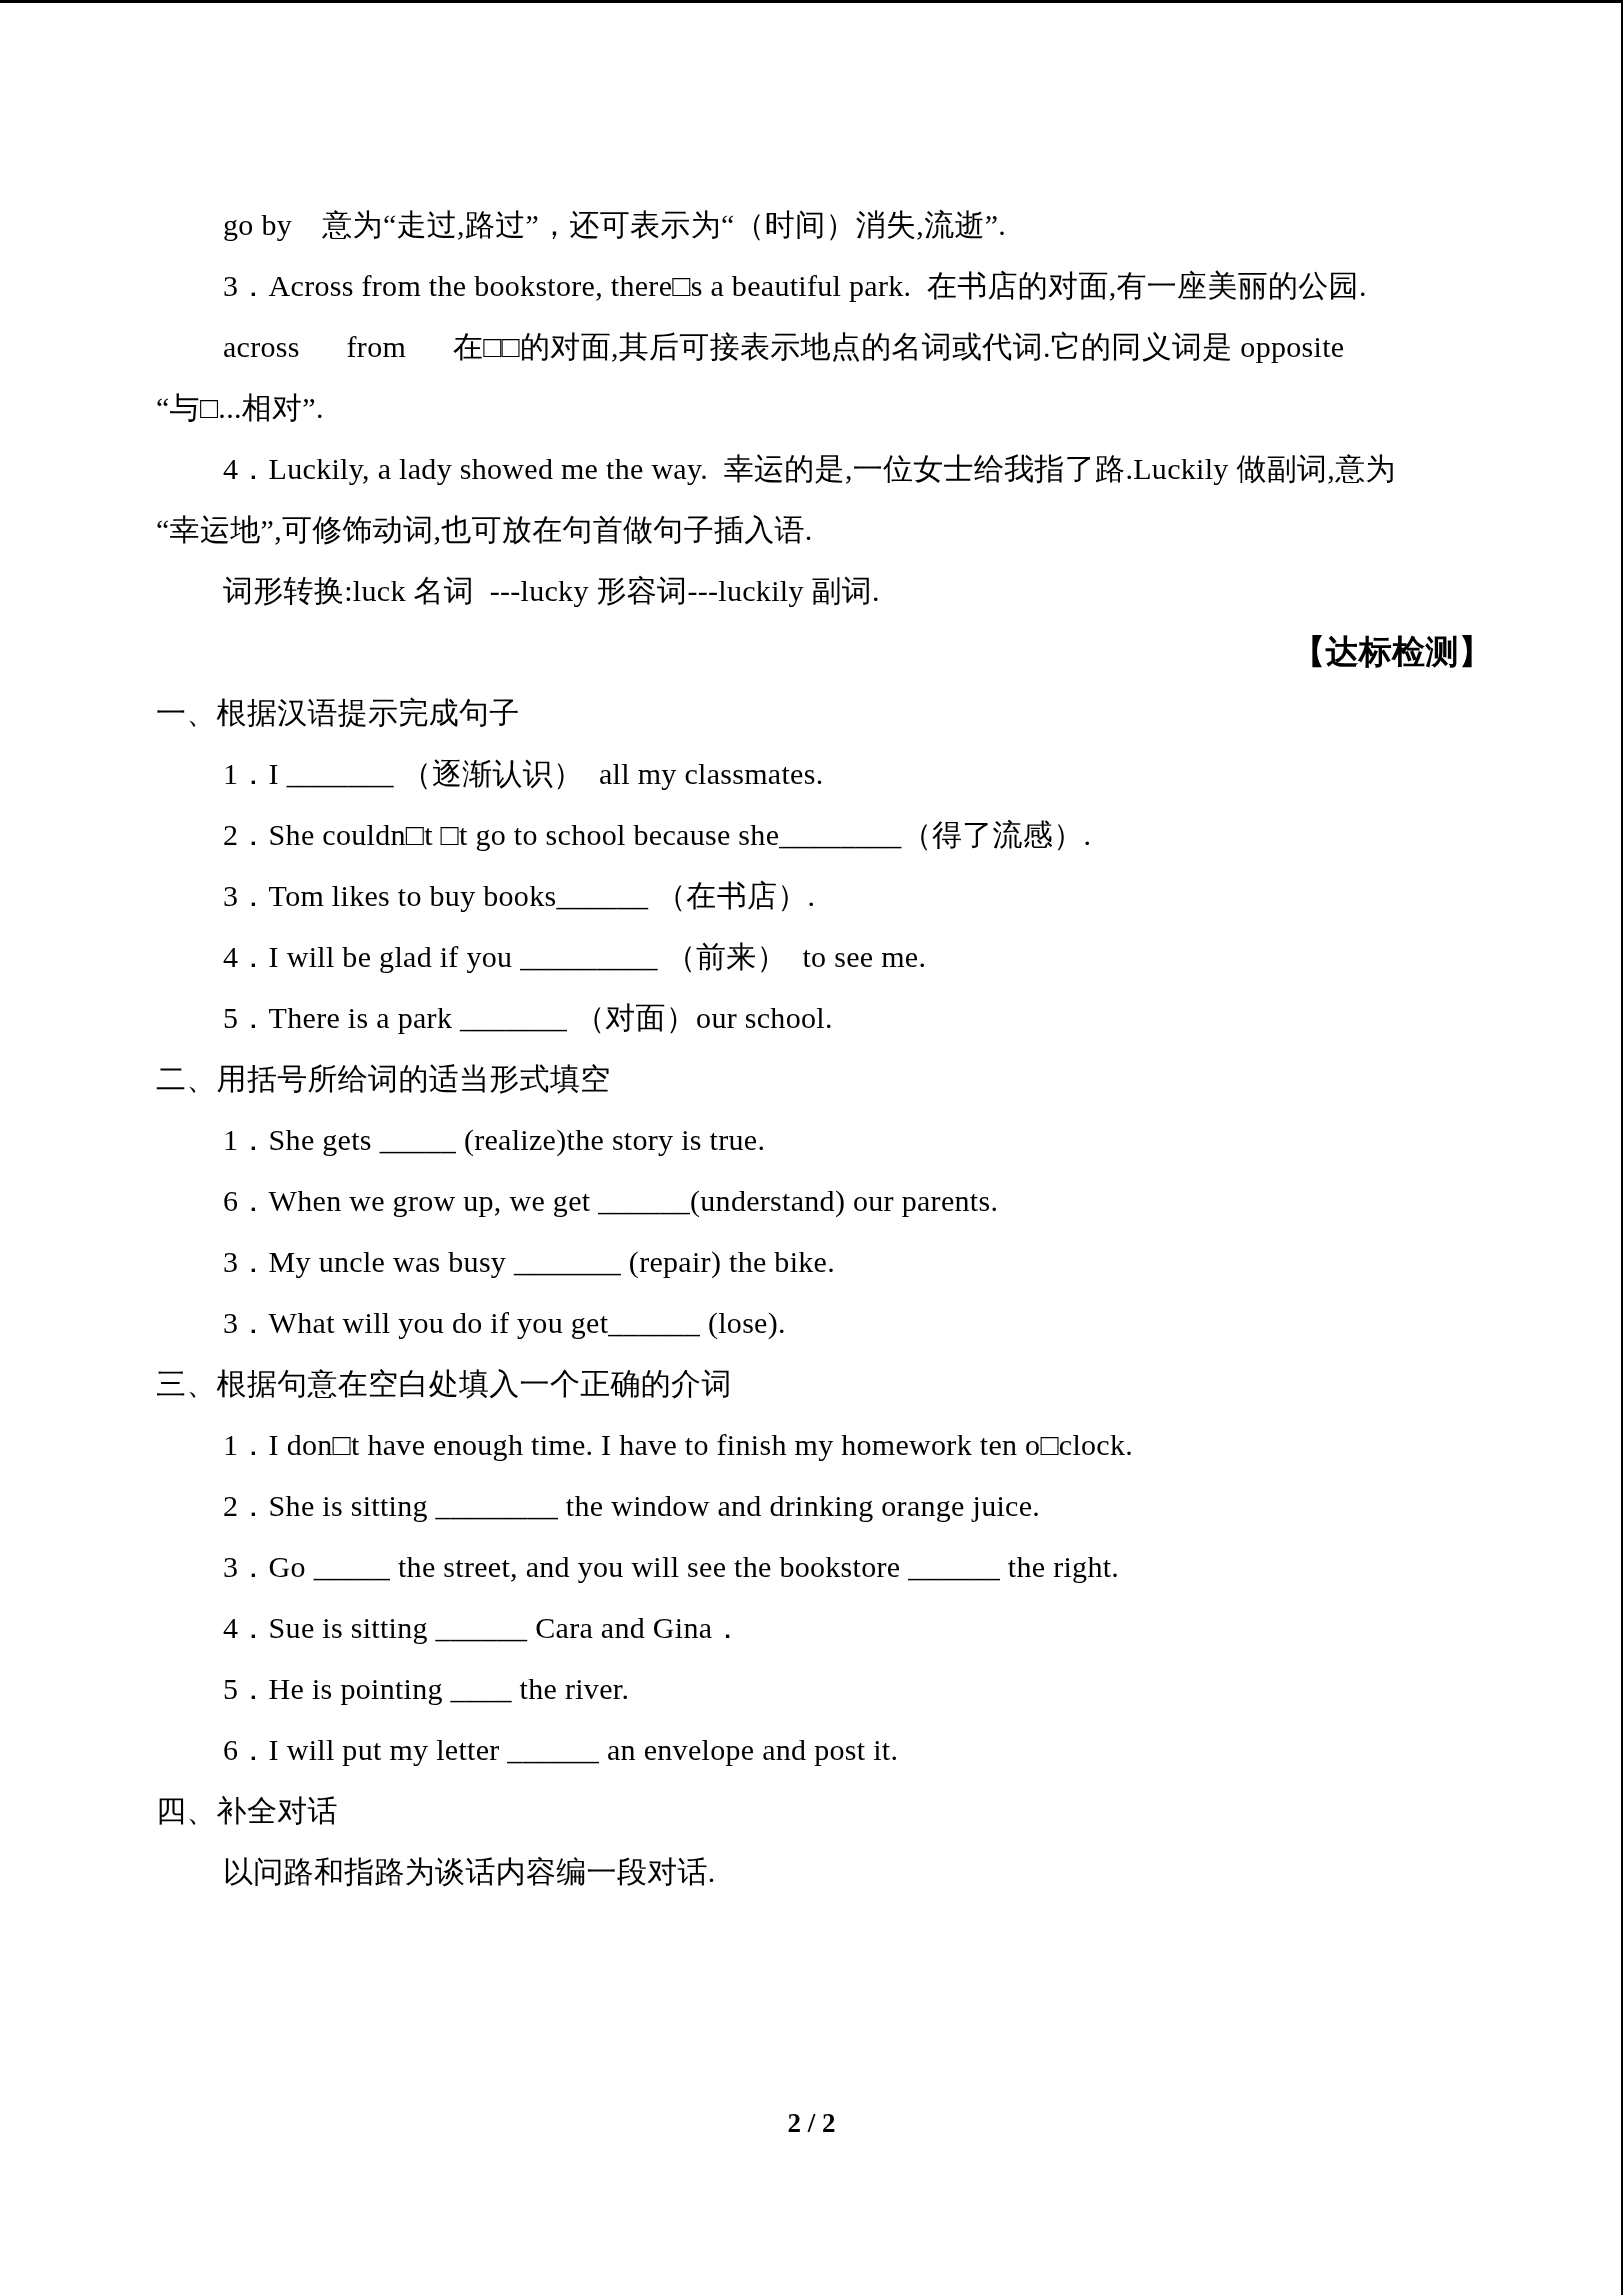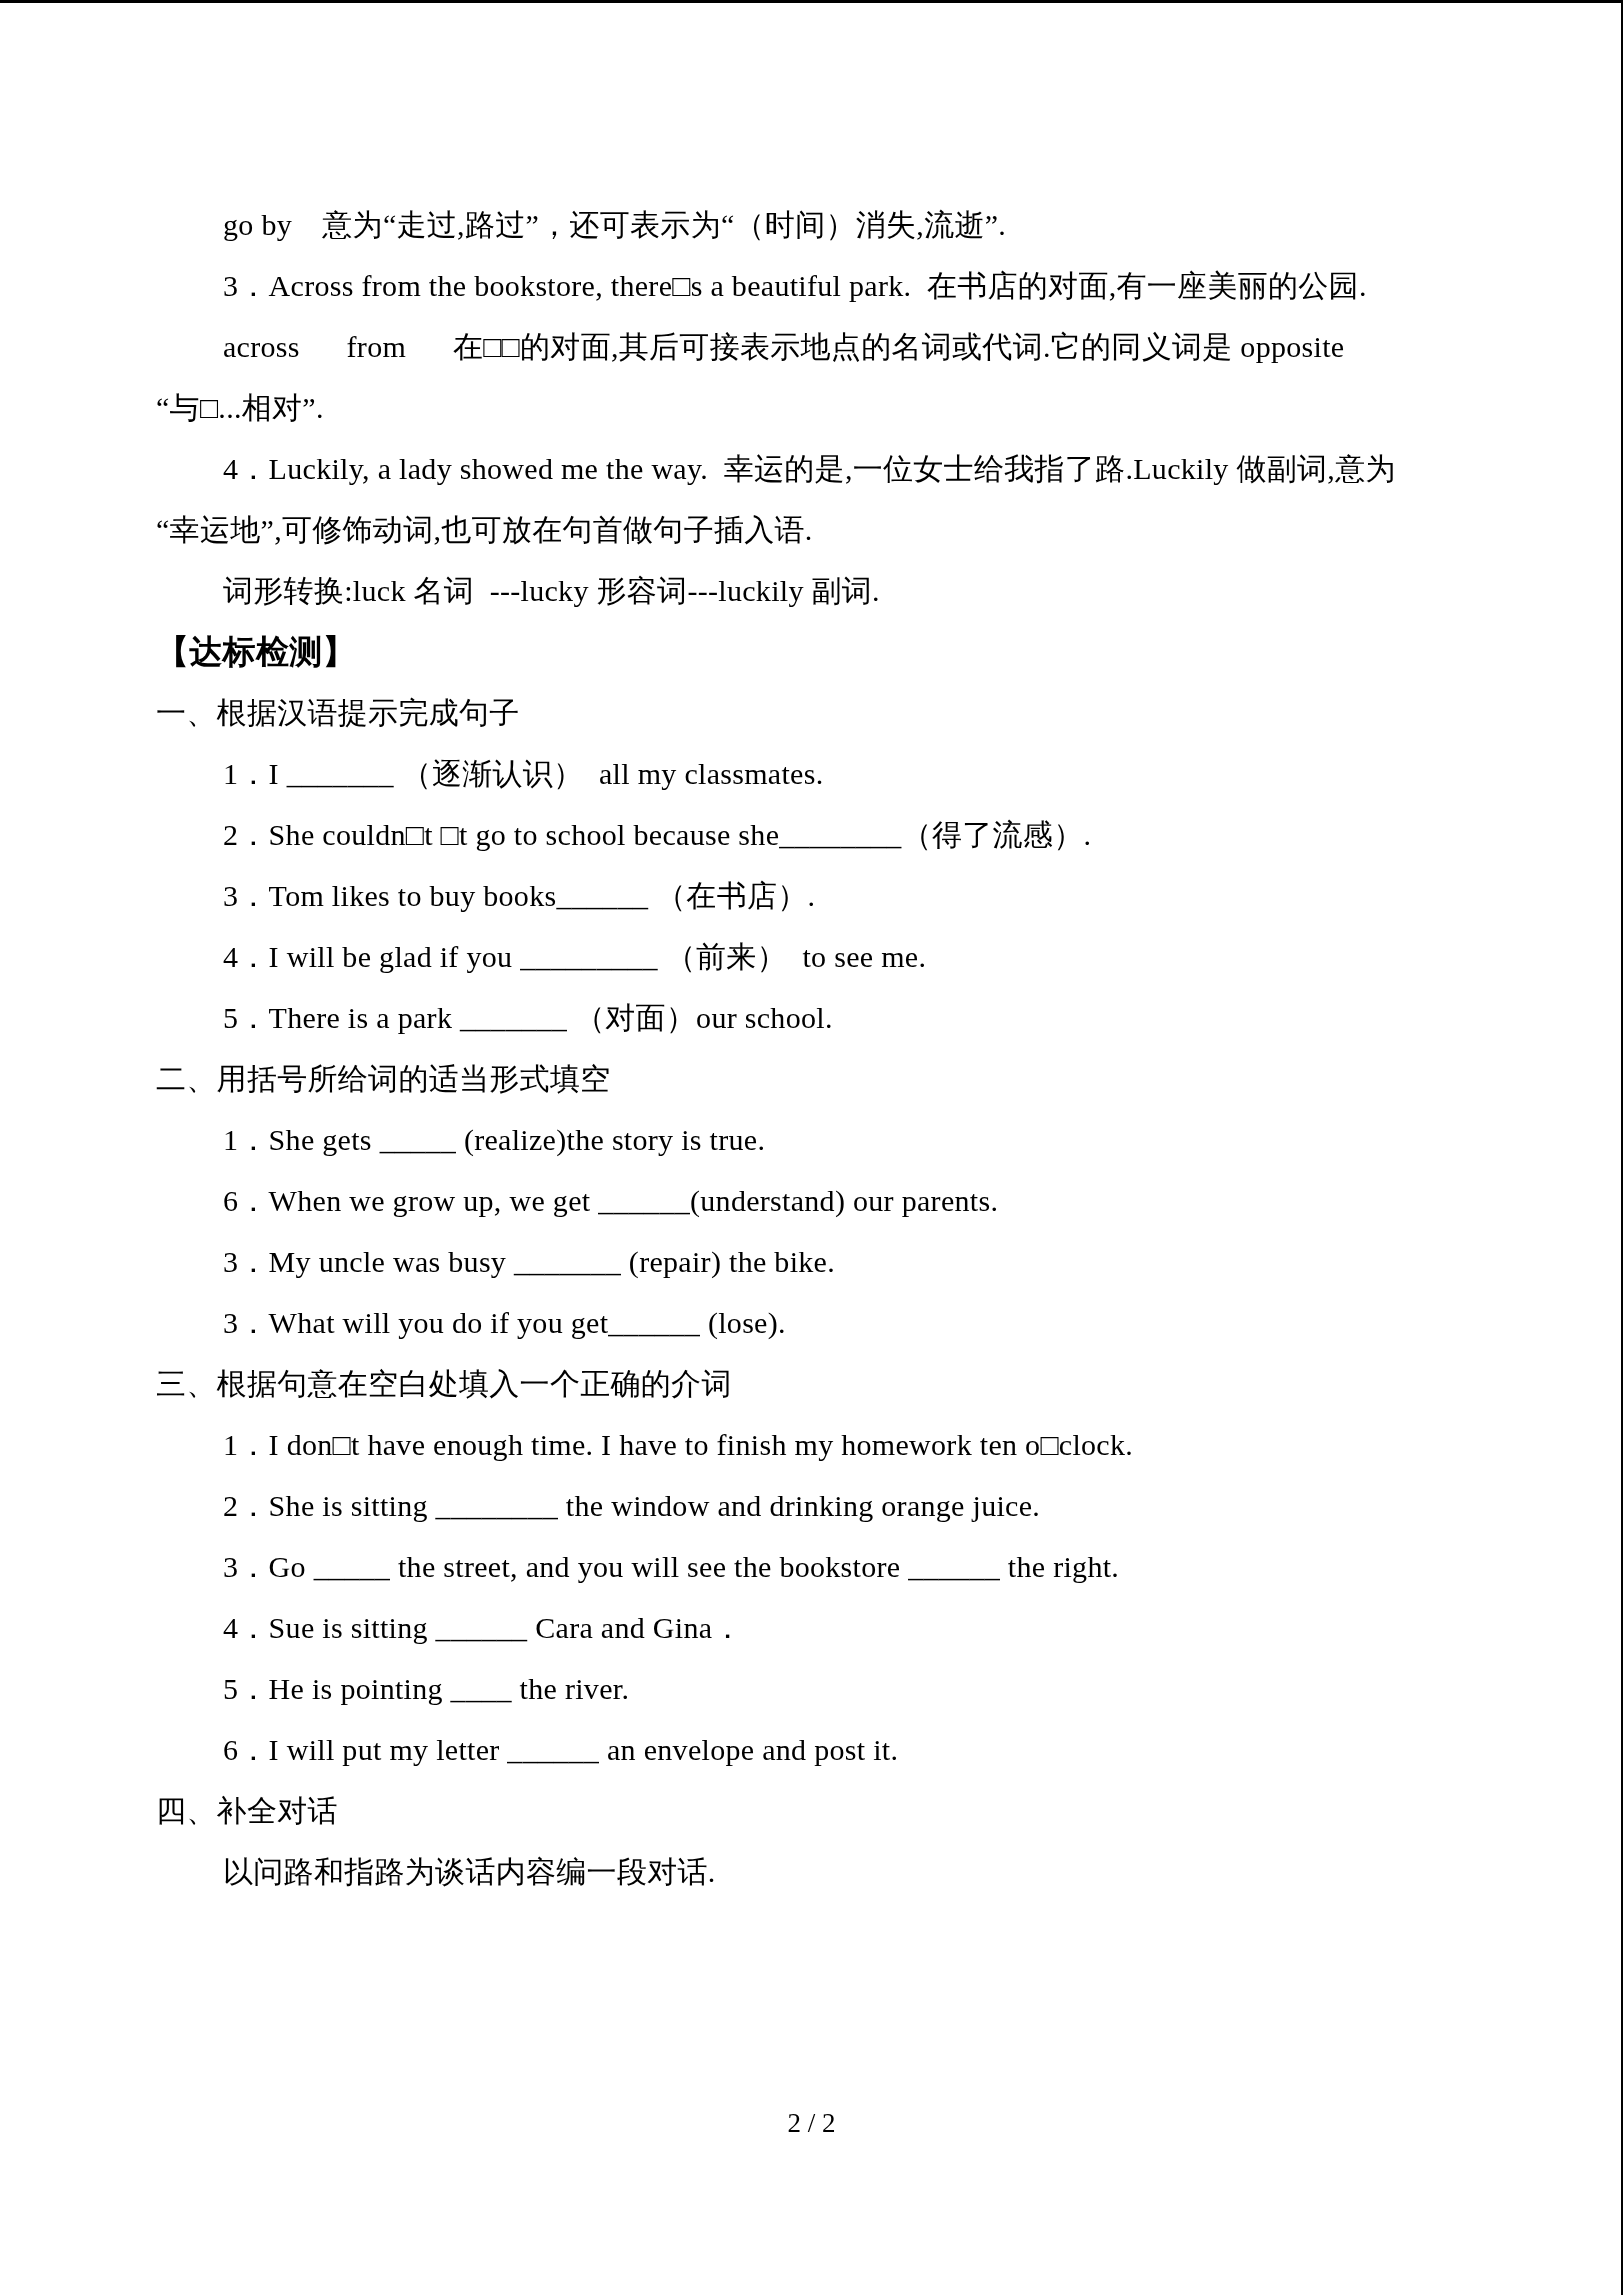--- a/index.html
+++ b/index.html
@@ -43,28 +43,29 @@
     white-space: pre-wrap;
     letter-spacing: 0.3px;
   }
   .indent {
     padding-left: 67px;
   }
   .heading {
     font-family: "Liberation Sans", "DejaVu Sans", sans-serif;
     font-weight: bold;
     font-size: 33px;
+    text-align: right;
   }
   .footer {
     position: absolute;
     top: 2107px;
     left: 0;
     width: 100%;
     text-align: center;
-    font-weight: normal;
+    font-weight: bold;
     font-size: 27px;
     line-height: 33px;
   }
 </style>
 </head>
 <body>
 
 <div class="page">
   <div class="edge-top"></div>
   <div class="edge-right"></div>

